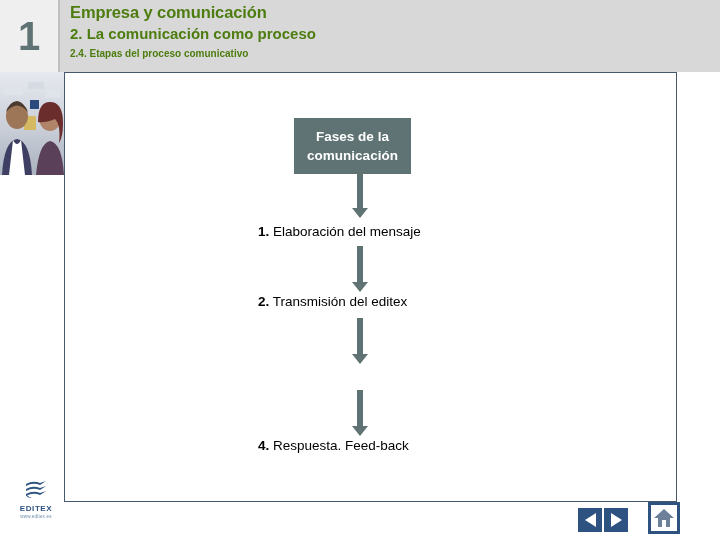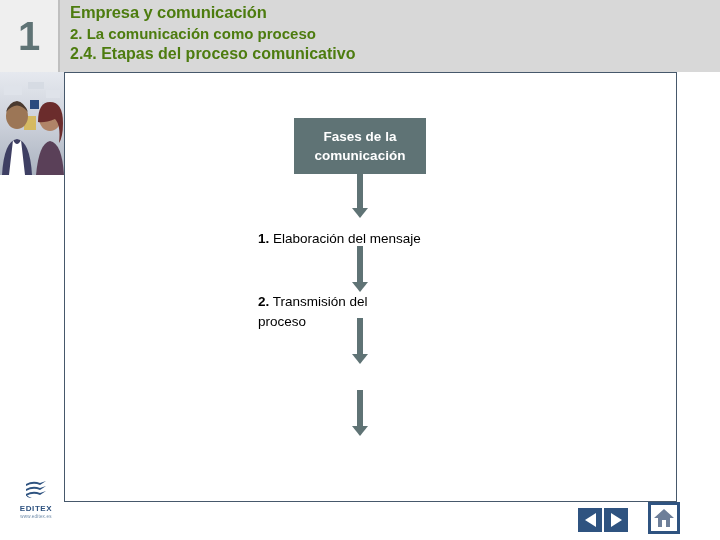--- a/index.html
+++ b/index.html
@@ -52,21 +52,21 @@
     line-height: 20px;
     letter-spacing: -0.1px;
   }
   #header-sub1 {
     font-size: 15px;
     font-weight: bold;
     line-height: 20px;
     margin-top: 2px;
   }
   #header-sub2 {
-    font-size: 16px;
+    font-size: 10px;
     font-weight: bold;
     line-height: 16px;
     margin-top: 2px;
   }
 
   
   #photo {
     position: absolute;
     left: 0; top: 72px;
     width: 64px; height: 103px;
@@ -88,21 +88,21 @@
   
   #flow {
     position: absolute;
     left: 0; top: 0;
     width: 720px; height: 540px;
     pointer-events: none;
   }
   .title-box {
     position: absolute;
     left: 294px; top: 118px;
-    width: 132px; height: 56px;
+    width: 117px; height: 56px;
     background: #5f7375;
     color: #ffffff;
     font-size: 13.5px;
     font-weight: bold;
     line-height: 19px;
     display: flex;
     flex-direction: column;
     align-items: center;
     justify-content: center;
     text-align: center;
@@ -142,21 +142,21 @@
 
   .step {
     position: absolute;
     left: 258px;
     width: 260px;
     font-size: 13.5px;
     color: #000000;
     line-height: 20px;
   }
   .step .num { font-weight: bold; }
-  #step-1 { top: 229px; }
+  #step-1 { top: 222px; }
   #step-2 { top: 292px; width: 160px; }
   #step-3 { top: 364px; }
   #step-4 { top: 436px; }
 
   
   #nav-back, #nav-next {
     position: absolute;
     width: 24px; height: 24px;
     background: #2f5380;
     border: 1px solid #2f5380;
@@ -270,34 +270,38 @@
     <span>Elaboración del mensaje</span>
   </div>
 
   <div class="arrow" id="arrow-2">
     <div class="shaft"></div>
       <div class="head"></div>
   </div>
 
   <div class="step" id="step-2">
     <span class="num">2.</span>
-    <span>Transmisión del proceso</span>
+    <span>Transmisión del editex</span>
   </div>
 
   <div class="arrow" id="arrow-3">
     <div class="shaft"></div>
       <div class="head"></div>
   </div>
 
 
   <div class="arrow" id="arrow-4">
     <div class="shaft"></div>
       <div class="head"></div>
   </div>
 
+  <div class="step" id="step-4">
+    <span class="num">4.</span>
+    <span>Respuesta. Feed-back</span>
+  </div>
 </div>
 
 <div id="nav-back">
   <span class="tri tri-left"></span>
 </div>
 <div id="nav-next">
   <span class="tri tri-right"></span>
 </div>
 <div id="nav-home">
   <svg width="22" height="20" viewBox="0 0 22 20">

